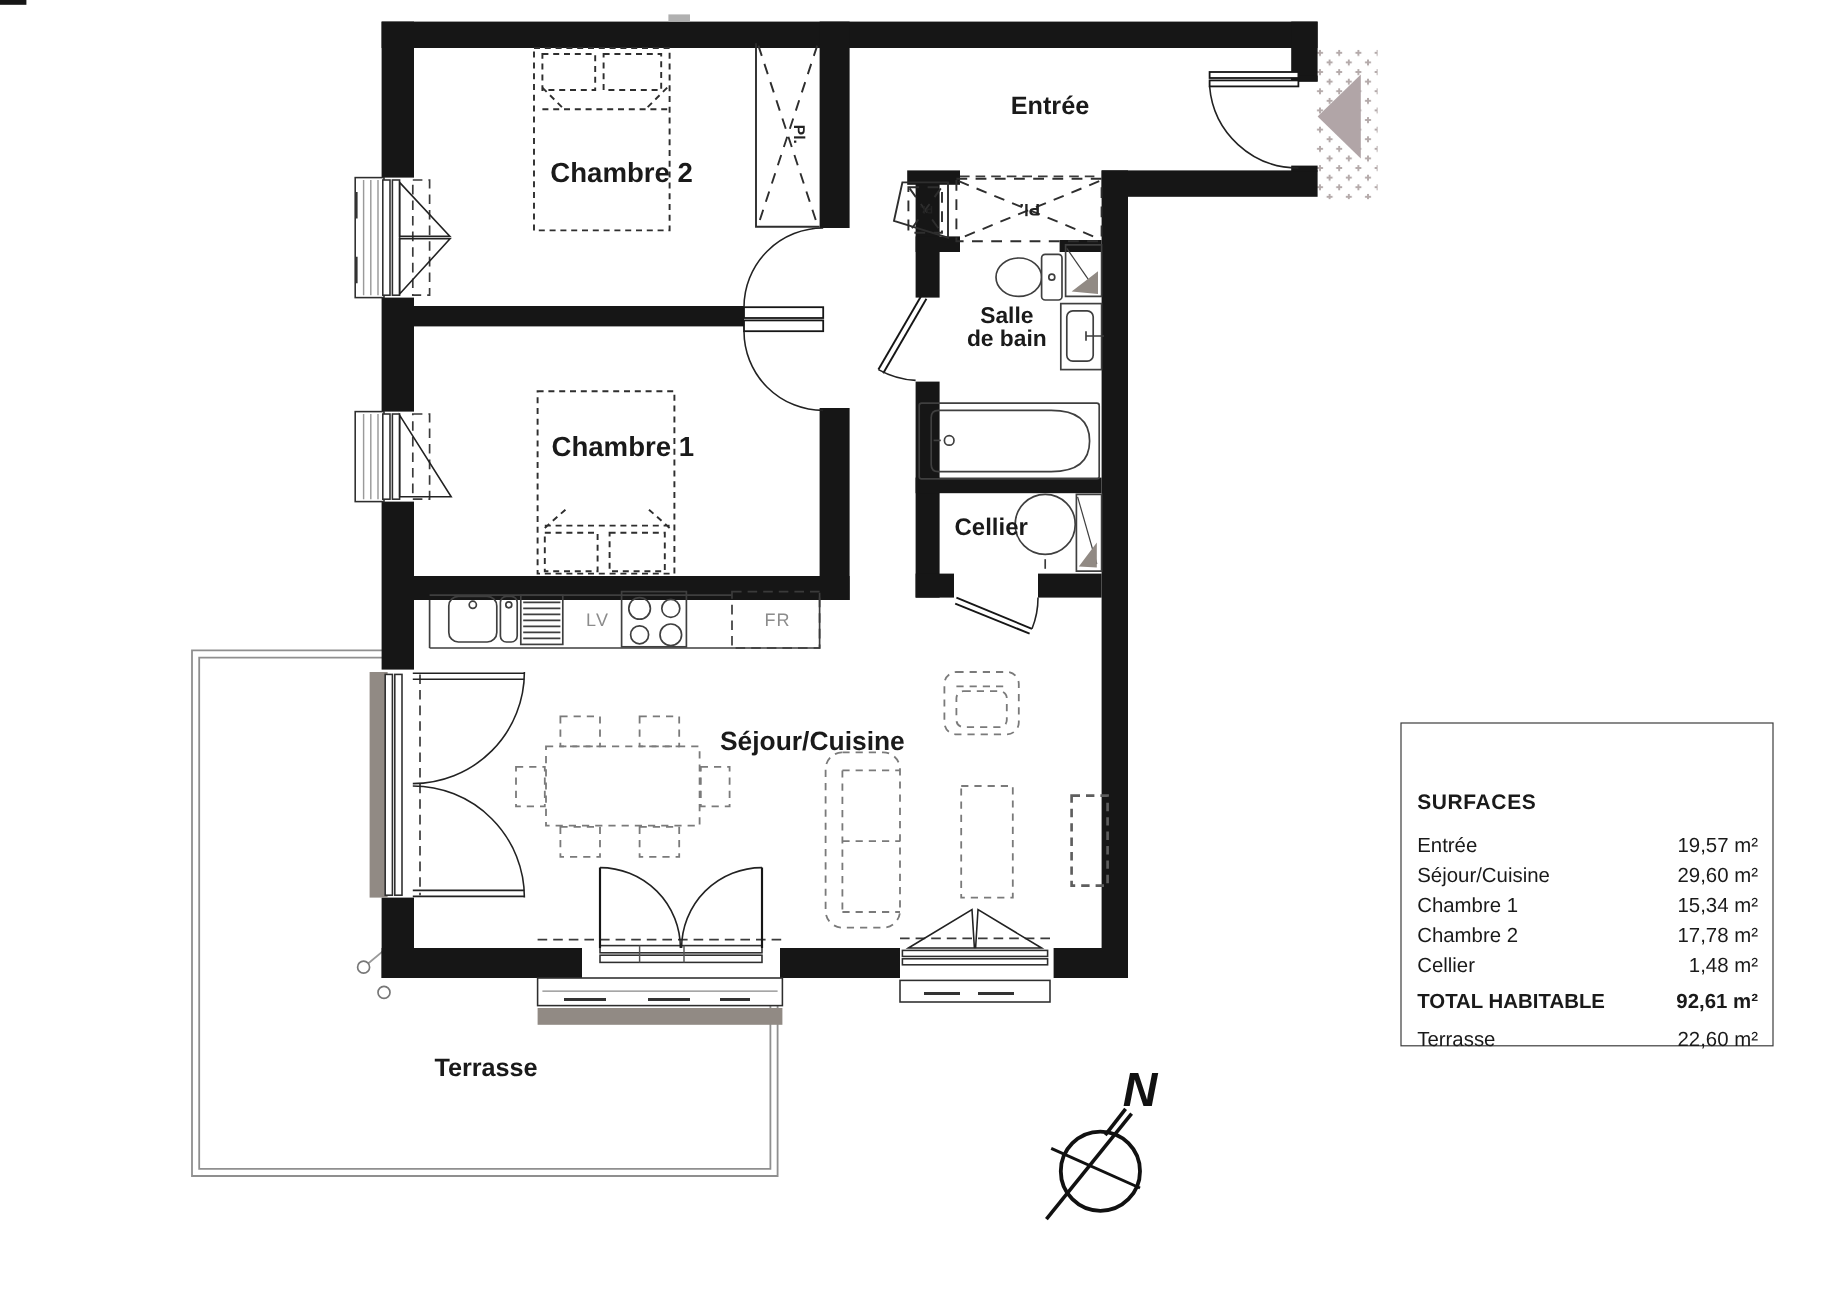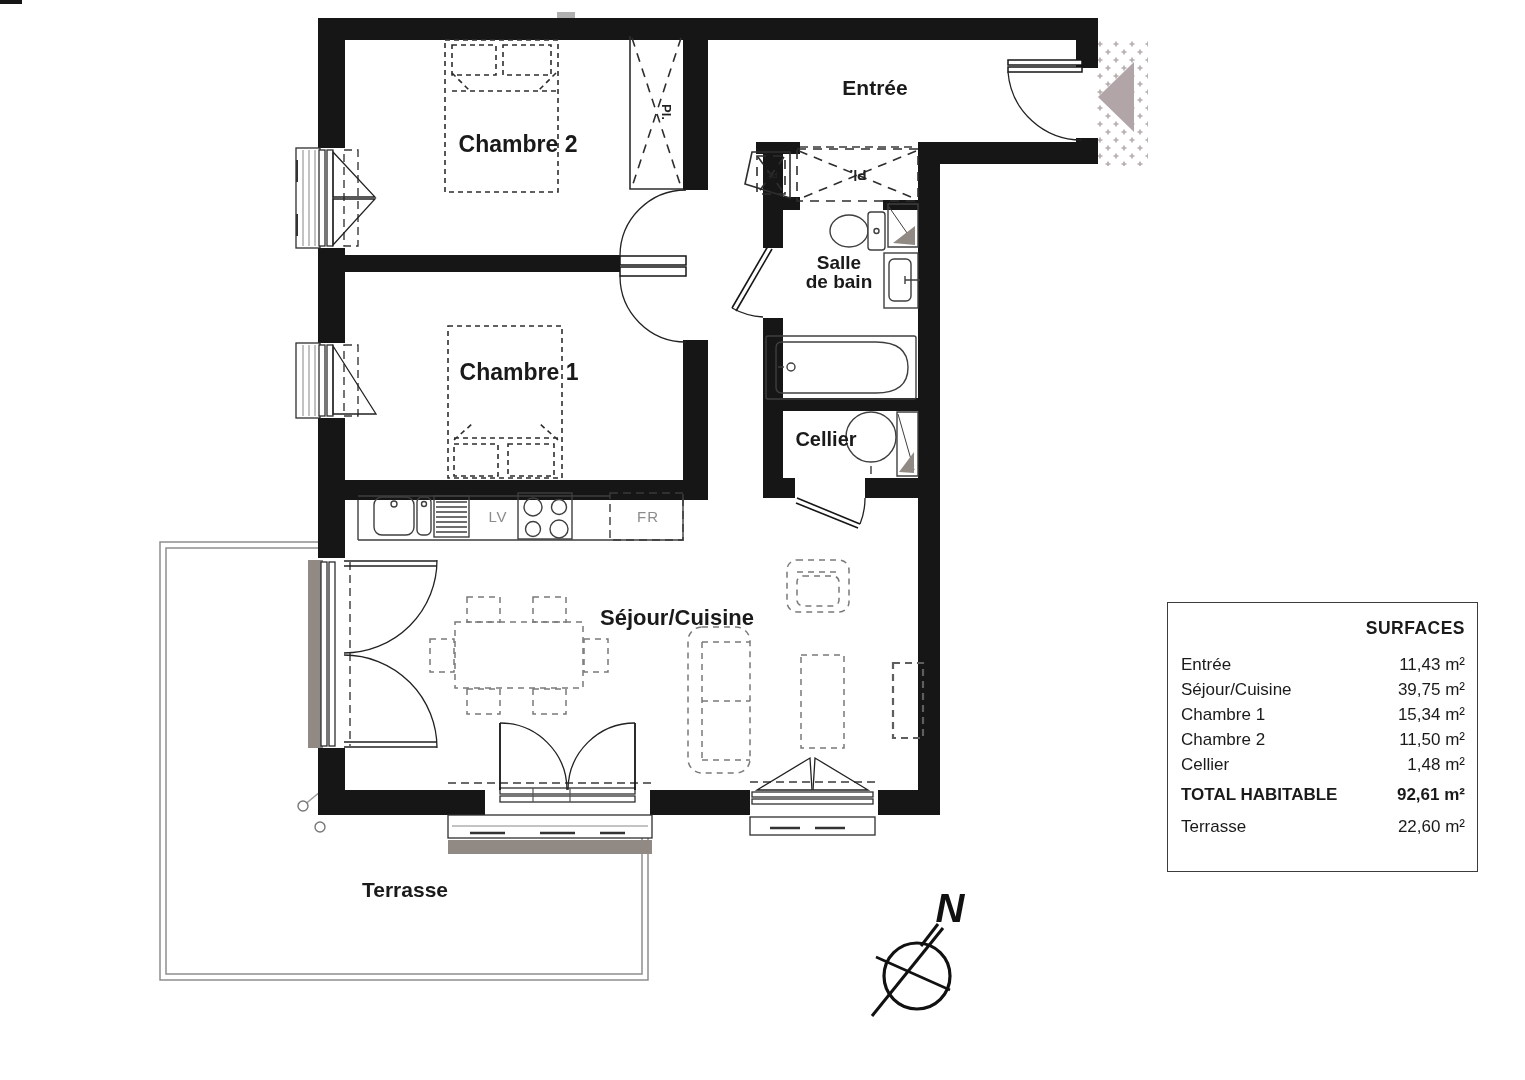--- a/index.html
+++ b/index.html
@@ -24,21 +24,21 @@
   .leaf{stroke:#161616;stroke-width:1.5;fill:#fff;}
   text.lbl{font-family:"Liberation Sans",sans-serif;font-weight:bold;fill:var(--label);}
   text.muted{font-family:"Liberation Sans",sans-serif;fill:var(--label_muted);letter-spacing:1px;}
   text.pl{font-family:"Liberation Sans",sans-serif;font-weight:bold;fill:#222;text-anchor:middle;}
   text.north{font-family:"Liberation Sans",sans-serif;font-weight:bold;font-style:italic;fill:#111;text-anchor:middle;}
 
   
   .surfaces{position:absolute;left:1167px;top:602px;width:311px;height:270px;box-sizing:border-box;
             border:1.5px solid #3c3c3c;background:#fff;padding:15px 12px 0 13px;
             font-size:17px;color:#1a1a1a;}
-  .s-title{text-align:right;font-weight:bold;font-size:17.5px;letter-spacing:.5px;margin-bottom:13px;}
+  .s-title{text-align:left;font-weight:bold;font-size:17.5px;letter-spacing:.5px;margin-bottom:13px;margin-top:40px;}
   .s-row{display:flex;justify-content:space-between;line-height:25px;white-space:nowrap;}
   .s-row .val{text-align:right;}
   .row-total{font-weight:bold;margin-top:5px;}
   .row-terrasse{margin-top:7px;}
 </style>
 </head>
 <body>
 
 <div class="stage">
 <svg class="plan" viewBox="0 0 1525 1080" width="1525" height="1080">
@@ -306,33 +306,33 @@
   <text class="muted" x="648" y="522" font-size="15" text-anchor="middle">FR</text>
   <text class="pl" transform="translate(662,112) rotate(90)" font-size="13">Pl.</text>
   <text class="pl" transform="translate(858,170) rotate(180)" font-size="14">Pl.</text>
   <text class="pl" transform="translate(772,172) rotate(180)" font-size="9">Pl.</text>
 </svg>
 
 <div class="surfaces">
   <div class="s-title">SURFACES</div>
   <div class="s-row">
     <span>Entrée</span>
-    <span class="val">11,43 m²</span>
+    <span class="val">19,57 m²</span>
   </div>
   <div class="s-row">
     <span>Séjour/Cuisine</span>
-    <span class="val">39,75 m²</span>
+    <span class="val">29,60 m²</span>
   </div>
   <div class="s-row">
     <span>Chambre 1</span>
     <span class="val">15,34 m²</span>
   </div>
   <div class="s-row">
     <span>Chambre 2</span>
-    <span class="val">11,50 m²</span>
+    <span class="val">17,78 m²</span>
   </div>
   <div class="s-row">
     <span>Cellier</span>
     <span class="val">1,48 m²</span>
   </div>
   <div class="s-row row-total">
     <span>TOTAL HABITABLE</span>
     <span class="val">92,61 m²</span>
   </div>
   <div class="s-row row-terrasse">

